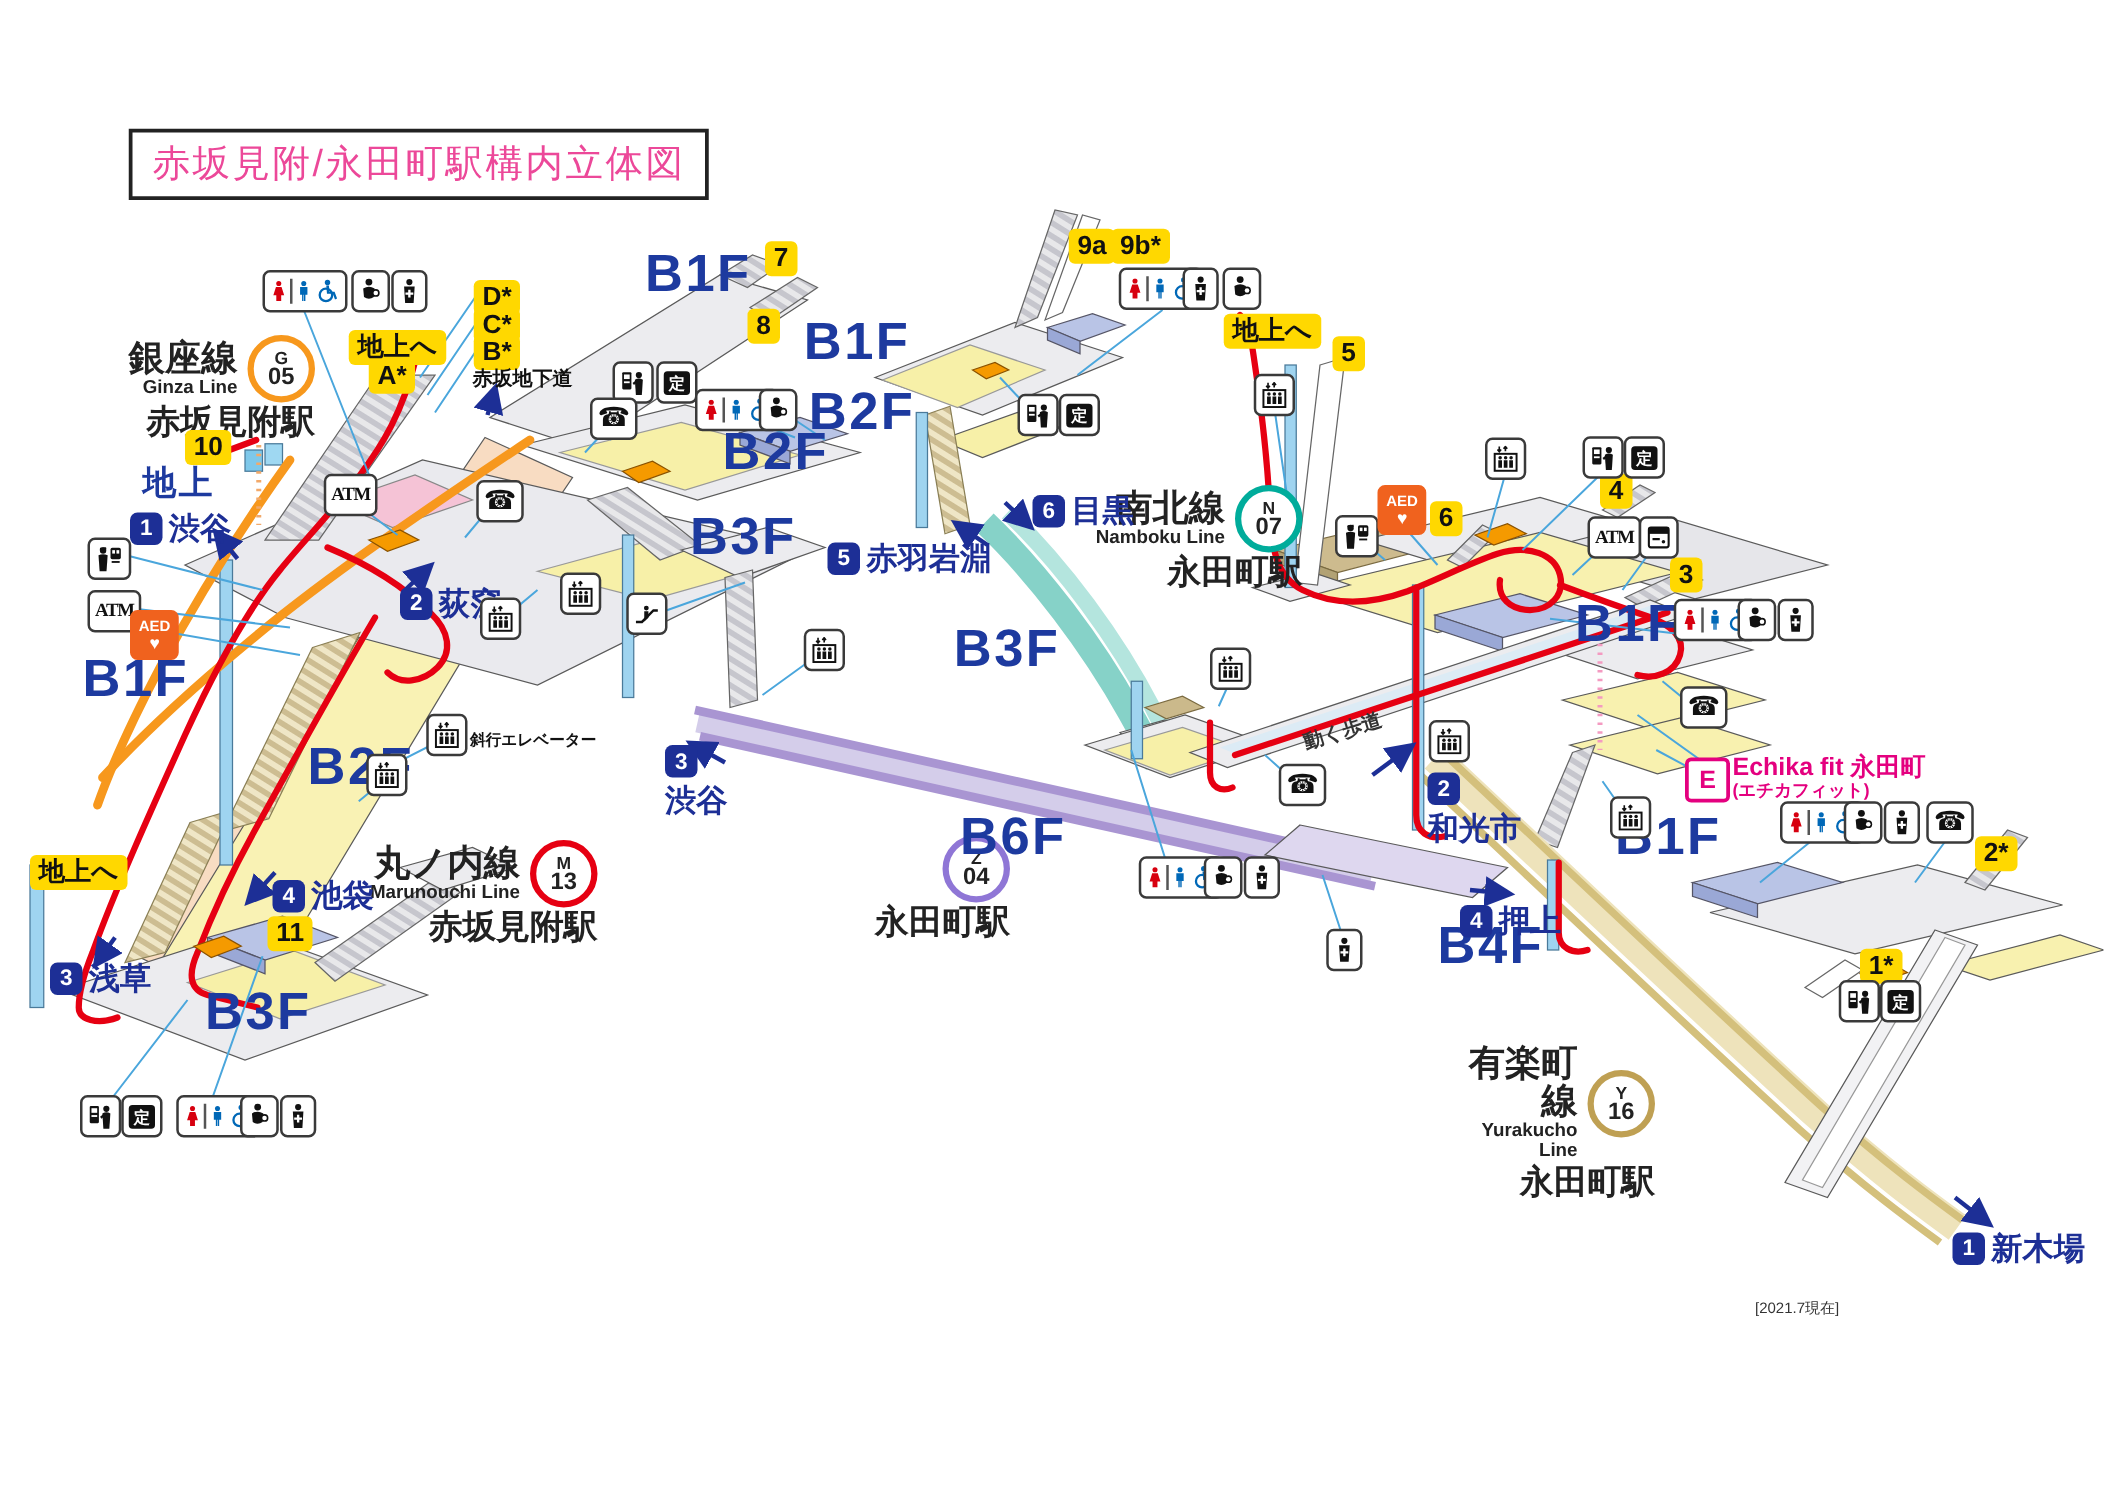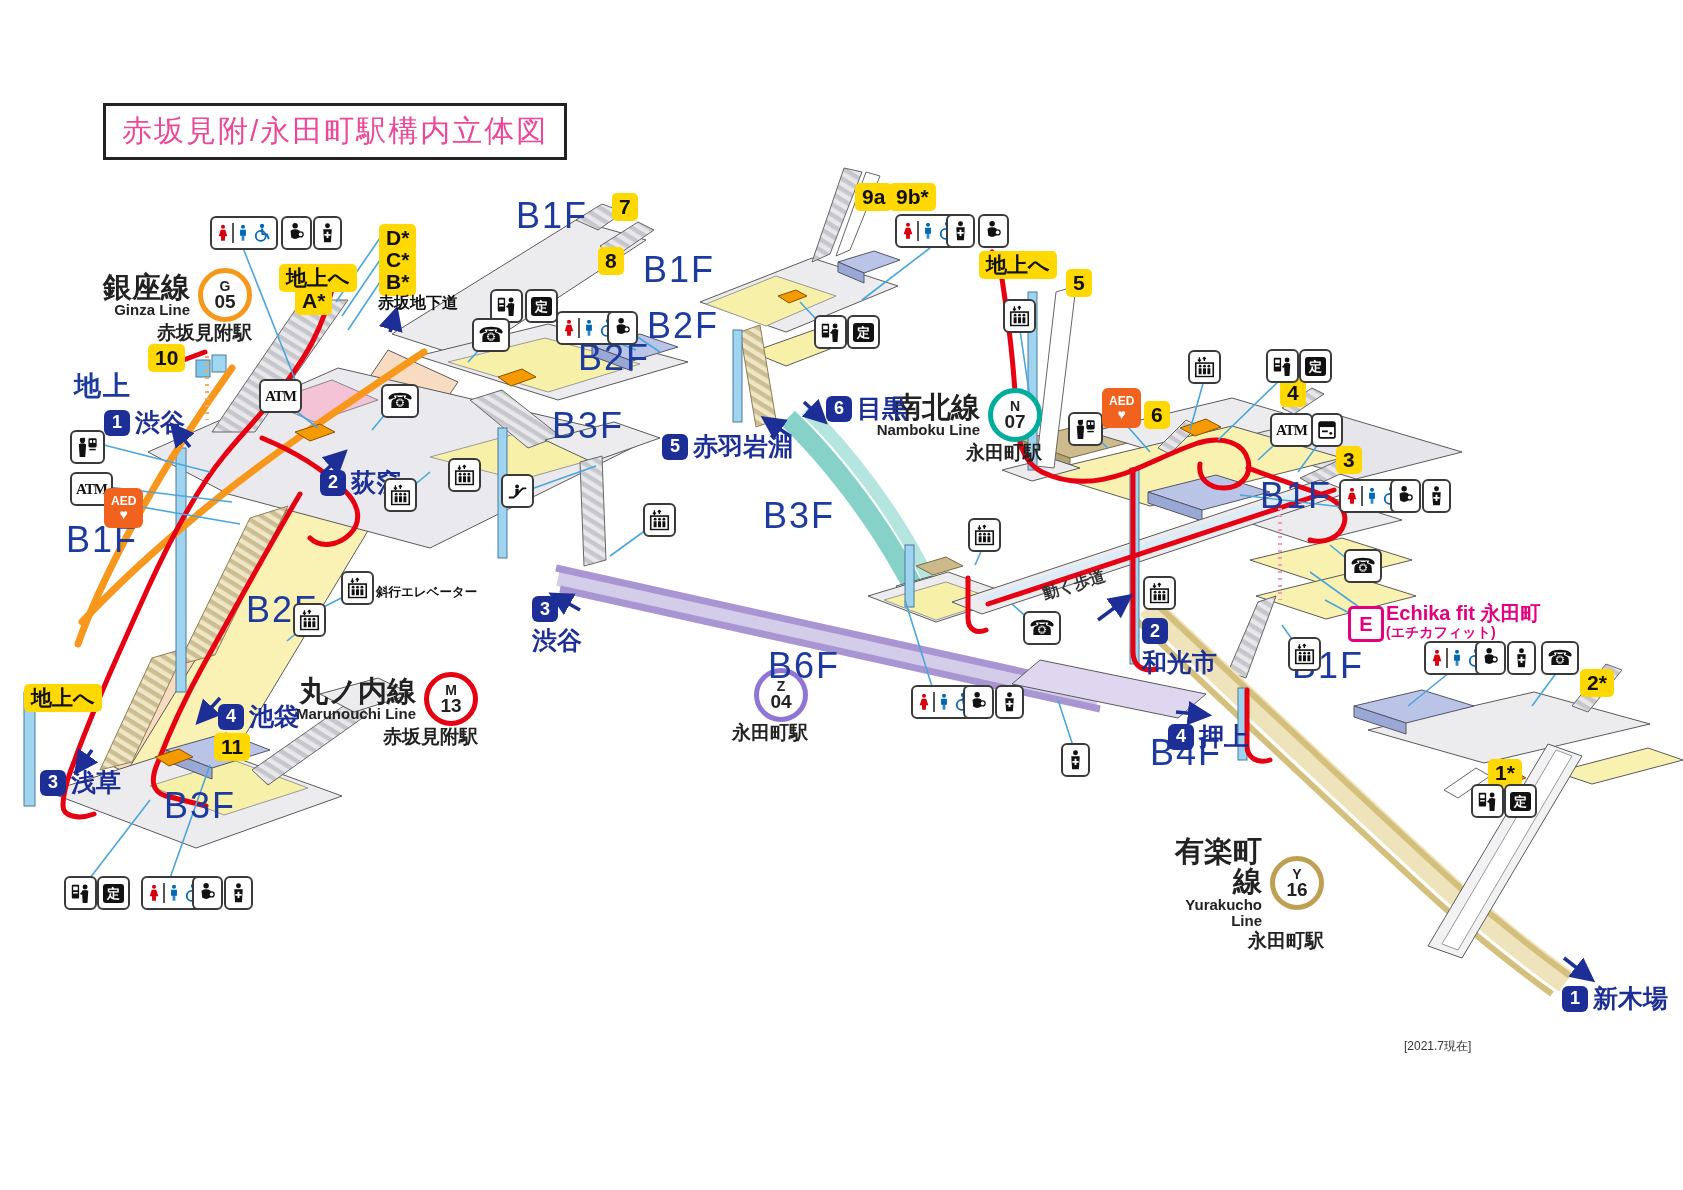--- a/index.html
+++ b/index.html
@@ -3,61 +3,61 @@
 <meta charset="utf-8">
 <style>
   html,body{margin:0;padding:0;background:#fff;}
   #stage{position:relative;width:1683px;height:1190px;background:#fff;overflow:hidden;
          font-family:"Liberation Sans",sans-serif;}
   #canvas{position:absolute;left:0;top:0;}
   
   .title{position:absolute;left:103px;top:103px;border:3px solid #222;background:#fff;
          padding:5px 16px;font-size:30px;font-weight:normal;color:#ec4899;letter-spacing:2px;}
   
-  .fl{position:absolute;font-size:36px;font-weight:normal;color:#1d3a9f;letter-spacing:2px;line-height:1;}
+  .fl{position:absolute;font-size:42px;font-weight:bold;color:#1d3a9f;letter-spacing:2px;line-height:1;}
   
   .yb{position:absolute;background:#ffd800;color:#111;font-size:21px;font-weight:bold;
       padding:1px 7px;border-radius:5px;line-height:1.25;}
   
   .dir{position:absolute;display:flex;align-items:center;gap:5px;color:#1d2f96;
        font-size:25px;font-weight:bold;white-space:nowrap;}
   .dir .dn{background:#1d2f96;color:#fff;width:26px;height:26px;border-radius:6px;
        display:inline-flex;align-items:center;justify-content:center;font-size:18px;flex:0 0 auto;}
   .dir.stack{flex-direction:column;align-items:flex-start;gap:2px;}
   
   .lineblock{position:absolute;color:#222;}
   .lb-row{display:flex;align-items:center;justify-content:flex-end;gap:8px;}
   .lb-names{text-align:right;}
   .lb-jp{font-size:29px;font-weight:bold;line-height:1.05;}
   .lb-en{font-size:15px;font-weight:bold;line-height:1.1;}
   .lb-circle{width:44px;height:44px;border-radius:50%;background:#fff;border:5px solid #888;
      display:flex;flex-direction:column;align-items:center;justify-content:center;line-height:.9;flex:0 0 auto;}
   .lb-letter{font-size:14px;font-weight:bold;}
   .lb-num{font-size:19px;font-weight:bold;}
-  .lb-station{font-size:19px;font-weight:bold;text-align:right;line-height:1.15;}
+  .lb-station{font-size:27px;font-weight:bold;text-align:right;line-height:1.15;}
   
   .fbox{position:absolute;height:34px;background:#fff;border:2px solid #3a3a3a;border-radius:6px;
         display:flex;align-items:center;justify-content:center;gap:2px;padding:0 4px;box-sizing:border-box;}
   .fbox svg{display:block;}
   .pg{color:#111;}
   .pg.w{color:#d7000f;} .pg.m{color:#0068b7;}
   .sep{width:1.5px;height:20px;background:#555;display:inline-block;}
   .ph{font-size:21px;line-height:1;color:#111;transform:translateY(-1px);}
   .atmtx{font-weight:bold;font-size:15px;color:#111;letter-spacing:-1px;font-family:Liberation Serif, serif;}
   .pasbox{background:#111;color:#fff;border-radius:3px;font-size:13px;font-weight:bold;
           padding:3px 4px;line-height:1;}
   .fbox.aed{background:#f0621e;border-color:#f0621e;flex-direction:column;gap:0;height:40px;padding:0 5px;}
   .aedtx{color:#fff;font-size:12px;font-weight:bold;line-height:1;}
   .aedheart{color:#fff;font-size:14px;line-height:1;}
   .ebox{position:absolute;width:30px;height:30px;background:#fff;border:3px solid #e4007f;border-radius:5px;
         color:#e4007f;font-size:20px;font-weight:bold;display:flex;align-items:center;justify-content:center;}
   .echika-name{position:absolute;color:#e4007f;font-size:20px;font-we ight:bold;font-weight:bold;white-space:nowrap;}
   .echika-kana{position:absolute;color:#e4007f;font-size:14px;font-weight:bold;white-space:nowrap;}
   .note{position:absolute;font-size:14px;font-weight:bold;color:#111;white-space:nowrap;}
-  .ground{position:absolute;color:#1d3a9f;font-size:27px;font-weight:bold;letter-spacing:2px;}
+  .ground{position:absolute;color:#1d3a9f;font-size:27px;font-weight:bold;letter-spacing:2px;margin-left:40px;}
   .walktext{position:absolute;font-size:16px;font-weight:bold;color:#333;transform:rotate(-17deg);white-space:nowrap;}
   .datenote{position:absolute;font-size:12px;color:#333;white-space:nowrap;}
 </style>
 </head>
 <body>
 
 <div id="stage">
 
 <svg id="canvas" width="1683" height="1190">
   <defs>

